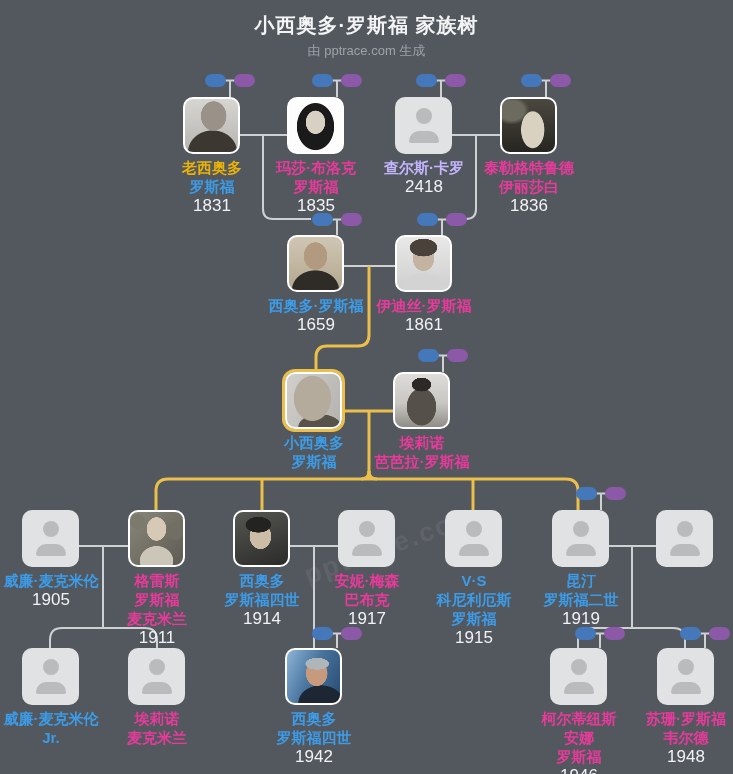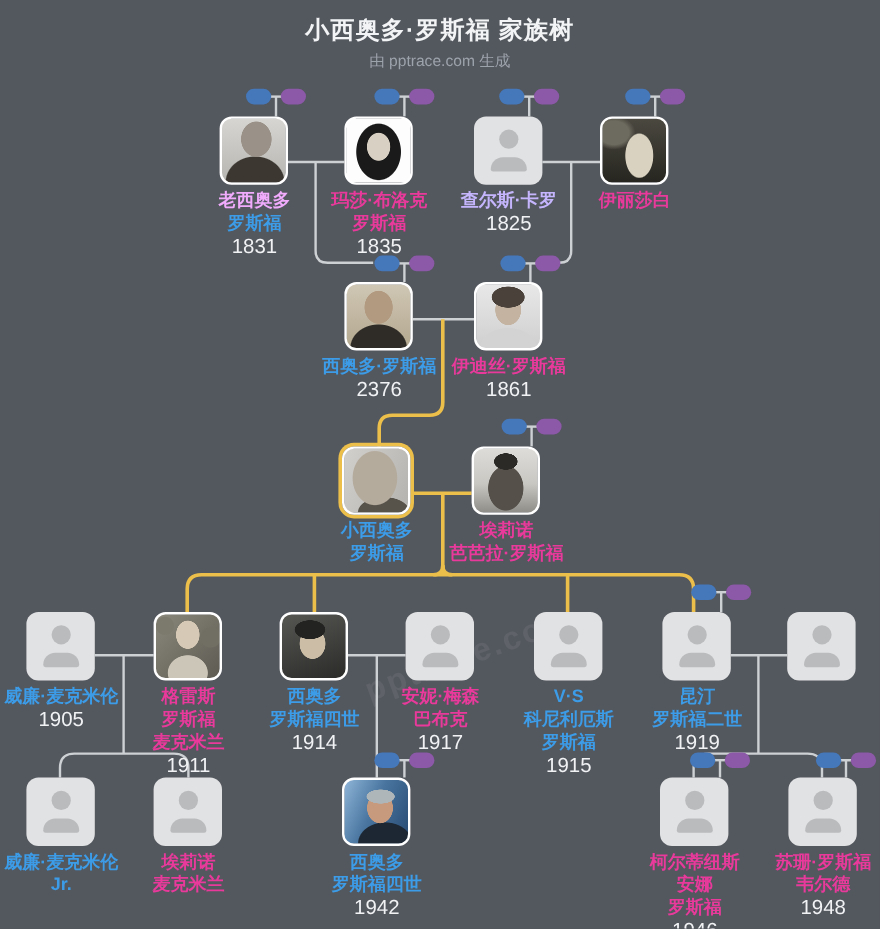--- a/index.html
+++ b/index.html
@@ -140,43 +140,45 @@
       <path d="M369,411 V479" fill="none" stroke="#ecbf4b" stroke-width="3" stroke-linejoin="round"></path>
       <path d="M156,510 V491 Q156,479 168,479 H566 Q578,479 578,491 V510" fill="none" stroke="#ecbf4b" stroke-width="3" stroke-linejoin="round"></path>
       <path d="M262,479 V510" fill="none" stroke="#ecbf4b" stroke-width="3" stroke-linejoin="round"></path>
       <path d="M473,479 V510" fill="none" stroke="#ecbf4b" stroke-width="3" stroke-linejoin="round"></path>
       <path d="M361,479 Q369,479 369,471" fill="none" stroke="#ecbf4b" stroke-width="3" stroke-linejoin="round"></path>
       <path d="M369,471 Q369,479 377,479" fill="none" stroke="#ecbf4b" stroke-width="3" stroke-linejoin="round"></path>
     </svg>
   <div id="nodes">
       <div class="photo ph-theodore_sr" style="left: 183px; top: 97px;"></div>
       <div class="label" style="left: 144px; top: 158px;">
-        <div class="nm male" style="color: #f0abfc;">老西奥多</div>
+        <div class="nm male" style="color: #eab308;">老西奥多</div>
         <div class="nm male" style="color: rgb(60, 156, 232);">罗斯福</div>
         <div class="yr" style="color: rgb(240, 242, 244);">1831</div>
       </div>
       <div class="photo ph-martha" style="left: 287px; top: 97px;"></div>
       <div class="label" style="left: 248px; top: 158px;">
         <div class="nm female" style="color: rgb(233, 58, 156);">玛莎·布洛克</div>
         <div class="nm female" style="color: rgb(233, 58, 156);">罗斯福</div>
         <div class="yr" style="color: rgb(240, 242, 244);">1835</div>
       </div>
       <div class="photo placeholder" style="left: 395px; top: 97px;"></div>
       <div class="label" style="left: 356px; top: 158px;">
         <div class="nm male" style="color: #c4b5fd;">查尔斯·卡罗</div>
-        <div class="yr" style="color: rgb(240, 242, 244);">1825</div>
+        <div class="yr" style="color: rgb(240, 242, 244);">2418</div>
       </div>
       <div class="photo ph-gertrude" style="left: 500px; top: 97px;"></div>
       <div class="label" style="left: 461px; top: 158px;">
+        <div class="nm female" style="color: rgb(233, 58, 156);">泰勒格特鲁德</div>
         <div class="nm female" style="color: rgb(233, 58, 156);">伊丽莎白</div>
+        <div class="yr" style="color: rgb(240, 242, 244);">1836</div>
       </div>
       <div class="photo ph-theodore" style="left: 287px; top: 235px;"></div>
       <div class="label" style="left: 248px; top: 296px;">
         <div class="nm male" style="color: rgb(60, 156, 232);">西奥多·罗斯福</div>
-        <div class="yr" style="color: rgb(240, 242, 244);">2376</div>
+        <div class="yr" style="color: rgb(240, 242, 244);">1659</div>
       </div>
       <div class="photo ph-edith" style="left: 395px; top: 235px;"></div>
       <div class="label" style="left: 356px; top: 296px;">
         <div class="nm female" style="color: rgb(233, 58, 156);">伊迪丝·罗斯福</div>
         <div class="yr" style="color: rgb(240, 242, 244);">1861</div>
       </div>
       <div class="photo ph-ted_jr highlight" style="left: 285px; top: 372px;"></div>
       <div class="label" style="left: 246px; top: 433px;">
         <div class="nm male" style="color: rgb(60, 156, 232);">小西奥多</div>
         <div class="nm male" style="color: rgb(60, 156, 232);">罗斯福</div>

